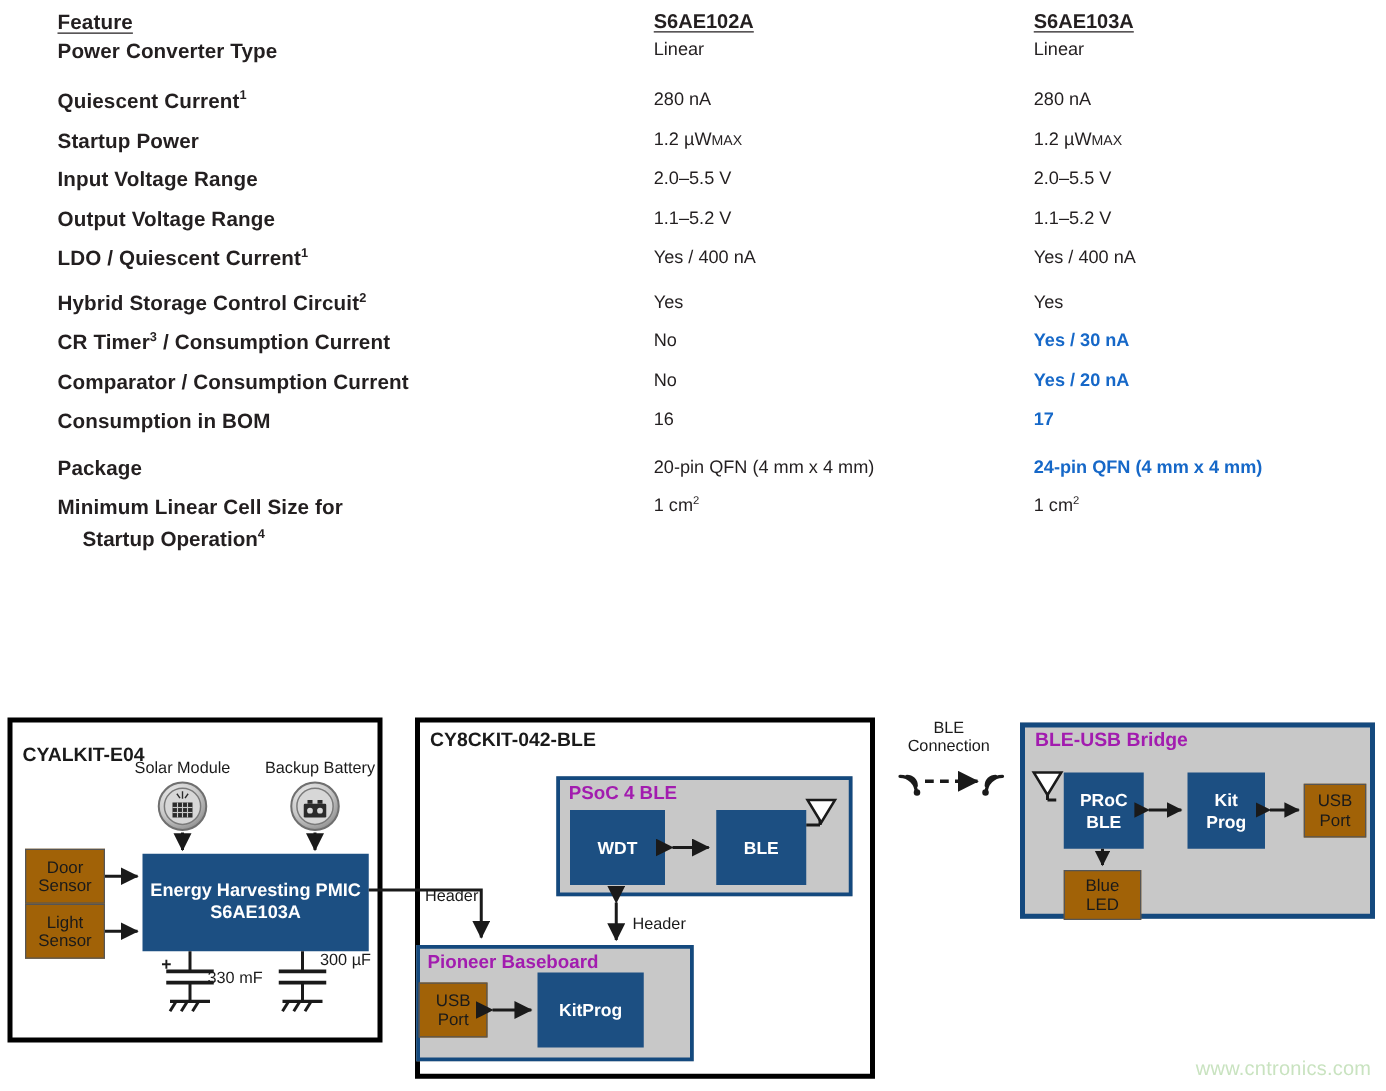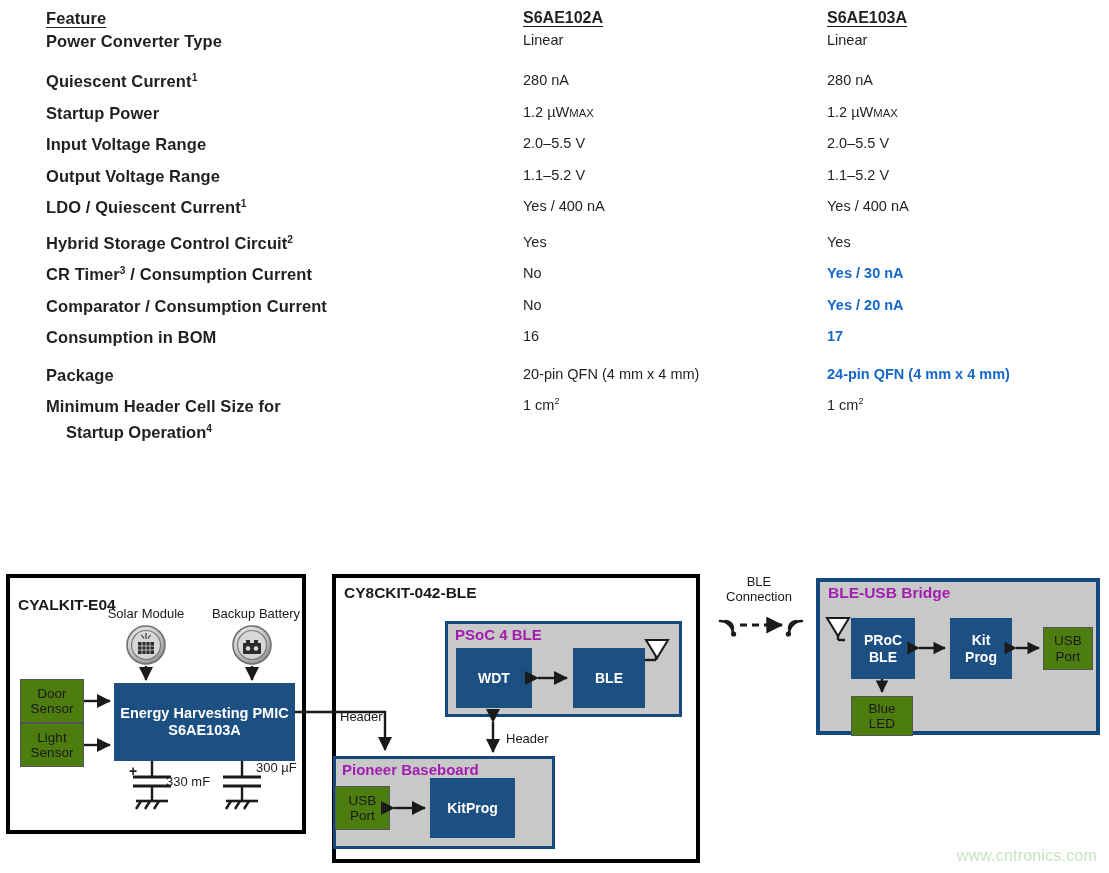--- a/index.html
+++ b/index.html
@@ -32,21 +32,21 @@
   .panel-outer{position:absolute;border:4px solid #000;background:#fff;box-sizing:border-box;}
   .panel-title{position:absolute;font-weight:bold;font-size:15.5px;color:#1a1a1a;white-space:nowrap;}
 
   .group-box{position:absolute;background:#c8c8c8;border:3px solid #14497e;box-sizing:border-box;}
   .group-title{position:absolute;font-weight:bold;font-size:15px;color:#a21caf;white-space:nowrap;}
 
   .blk{position:absolute;background:#1c4f82;color:#fff;box-sizing:border-box;
        display:flex;align-items:center;justify-content:center;text-align:center;
        font-weight:bold;font-size:14px;line-height:1.15;}
   .blk.pmic{font-size:14.5px;}
-  .wbox{position:absolute;background:#4d7c0f;border:1.5px solid #555;box-sizing:border-box;
+  .wbox{position:absolute;background:#a16207;border:1.5px solid #555;box-sizing:border-box;
         display:flex;align-items:center;justify-content:center;text-align:center;
         font-size:13.5px;line-height:1.12;color:#1a1a1a;}
 
   .lbl{position:absolute;font-size:13px;color:#1a1a1a;white-space:nowrap;text-align:center;line-height:1.15;}
 
   svg.ov{position:absolute;left:0;top:0;width:1109px;height:313px;overflow:visible;pointer-events:none;}
 
   .wm{position:absolute;right:12px;bottom:8px;color:#c9e3c0;font-size:16px;
       font-family:"Liberation Sans",sans-serif;letter-spacing:.2px;}
 </style>
@@ -108,21 +108,21 @@
       <div class="cell c-feature">Consumption in BOM</div>
       <div class="cell c-v1">16</div>
       <div class="cell c-v2 blue">17</div>
     </div>
     <div class="trow" style="top: 366.5px;">
       <div class="cell c-feature">Package</div>
       <div class="cell c-v1">20-pin QFN (4 mm x 4 mm)</div>
       <div class="cell c-v2 blue">24-pin QFN (4 mm x 4 mm)</div>
     </div>
     <div class="trow" style="top: 398px;">
-      <div class="cell c-feature">Minimum Header Cell Size for</div>
+      <div class="cell c-feature">Minimum Linear Cell Size for</div>
       <div class="cell c-v1">1 cm<sup>2</sup></div>
       <div class="cell c-v2">1 cm<sup>2</sup></div>
     </div>
     <div class="trow" style="top: 424px;">
       <div class="cell cont">Startup Operation<sup>4</sup></div>
     </div>
   </div>
 
 <div id="diagram">
 

